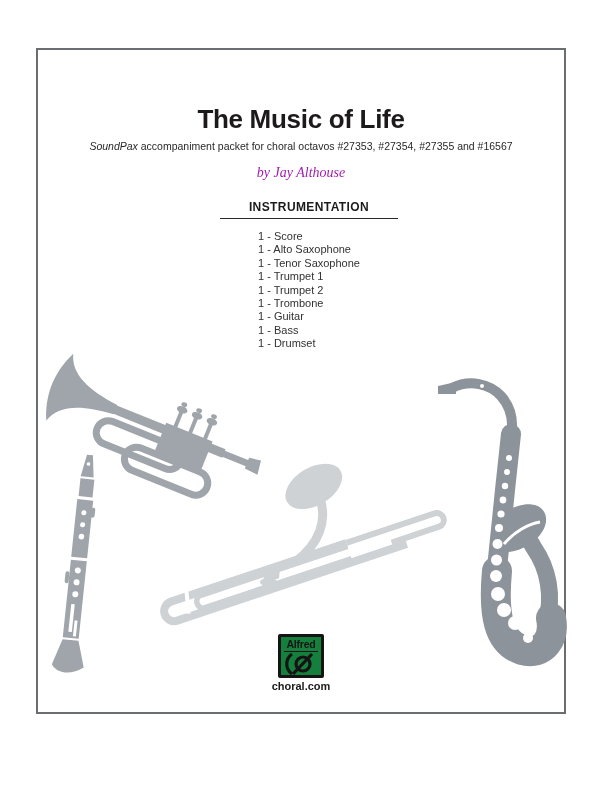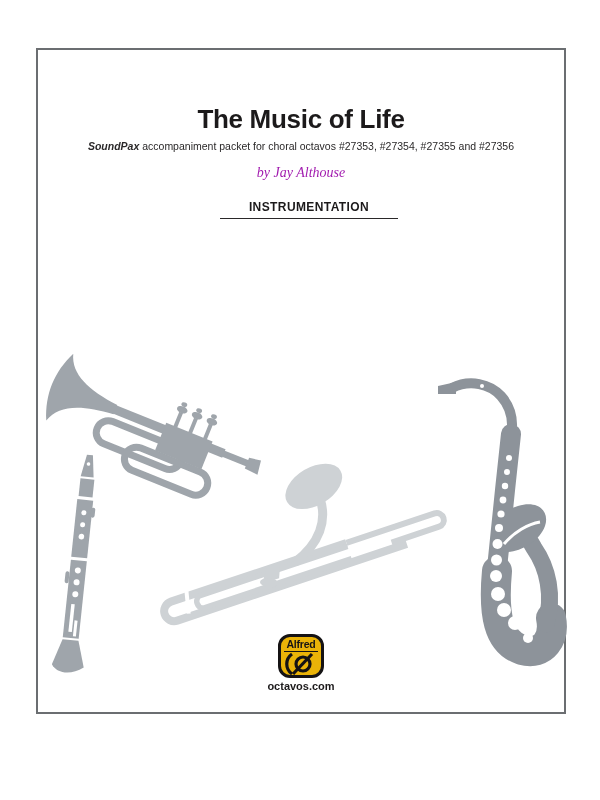--- a/index.html
+++ b/index.html
@@ -9,39 +9,39 @@
   }
   .frame{
     position:absolute;left:36px;top:48px;width:530px;height:666px;
     border:2px solid #6b6e71;box-sizing:border-box;background:transparent;
   }
   .content{position:absolute;left:0;top:0;width:100%;padding-top:55px;text-align:center;}
   .title{
     font-size:26px;font-weight:bold;line-height:28px;letter-spacing:-0.3px;color:#1c1a1b;
   }
   .subtitle{margin-top:7px;font-size:10.5px;line-height:13px;color:#2a2829;}
-  .subtitle .brand{font-weight:bold;font-style:italic;}
+  .subtitle .brand{font-weight:normal;font-style:italic;}
   .byline{
     margin-top:12px;font-family:"Liberation Serif",serif;font-style:italic;
     font-size:14px;line-height:16px;color:#a21caf;
   }
   .instrumentation{margin-top:16px;transform:translateX(8px);}
   .instr-heading{
     display:inline-block;font-size:12px;line-height:14px;color:#1c1a1b;
     letter-spacing:0.4px;border-bottom:1.5px solid #2a2829;padding:0 29px 4px 29px;font-weight:bold;
   }
   .instr-list{
     margin:11px 0 0 0;padding:0;list-style:none;display:inline-block;text-align:left;
     font-size:11px;line-height:13.4px;color:#333132;
   }
   .artwork{position:absolute;left:0;top:0;}
   .footer{position:absolute;left:0;right:0;top:584px;text-align:center;}
   .logo-box{
     display:inline-block;width:46px;height:44px;box-sizing:border-box;
-    border:3px solid #151314;border-radius:12px;padding-top:2px;background:#eab308;
+    border:3px solid #151314;border-radius:2px;padding-top:2px;background:#15803d;
   }
   .logo-word{
     display:block;font-size:10.5px;font-weight:bold;letter-spacing:-0.2px;line-height:11px;
     color:#151314;border-bottom:1.5px solid #151314;margin:0 3px;padding-bottom:1px;
   }
   .publisher{margin-top:5px;font-size:11px;font-weight:bold;line-height:13px;color:#1c1a1b;}
   .website{font-size:11px;font-weight:bold;line-height:13px;color:#1c1a1b;}
 </style>
 </head>
 <body>
@@ -123,36 +123,47 @@
         <circle cx="50" cy="224" r="7" fill="#ffffff"></circle>
         <circle cx="61" cy="237" r="7" fill="#ffffff"></circle>
         <circle cx="67" cy="212" r="6" fill="#ffffff"></circle>
         <circle cx="74" cy="252" r="5" fill="#ffffff"></circle>
       </g>
     </svg>
 
     <div class="content">
       <div class="title">The Music of Life</div>
       <div class="subtitle">
-        <span class="brand">SoundPax</span><span> accompaniment packet for choral octavos #27353, #27354, #27355 and #27356</span>
+        <span class="brand">SoundPax</span><span> accompaniment packet for choral octavos #27353, #27354, #27355 and #16567</span>
       </div>
       <div class="byline">by Jay Althouse</div>
 
       <div class="instrumentation">
         <div class="instr-heading">INSTRUMENTATION</div>
         <br>
+        <ul class="instr-list">
+          <li>1 - Score</li>
+          <li>1 - Alto Saxophone</li>
+          <li>1 - Tenor Saxophone</li>
+          <li>1 - Trumpet 1</li>
+          <li>1 - Trumpet 2</li>
+          <li>1 - Trombone</li>
+          <li>1 - Guitar</li>
+          <li>1 - Bass</li>
+          <li>1 - Drumset</li>
+        </ul>
       </div>
     </div>
 
     <div class="footer">
       <div class="logo-box">
         <span class="logo-word">Alfred</span>
         <svg width="38" height="24" viewBox="0 0 38 24">
           <path d="M10,2 C3,7 3,17 10,22" fill="none" stroke="#151314" stroke-width="3.2"></path>
           <circle cx="21" cy="12" r="7" fill="none" stroke="#151314" stroke-width="3.2"></circle>
           <path d="M30,2 L11,22" fill="none" stroke="#151314" stroke-width="3.2"></path>
         </svg>
       </div>
-      <div class="website">octavos.com</div>
+      <div class="website">choral.com</div>
     </div>
 
   </div>
 </div>
 
 </body></html>

